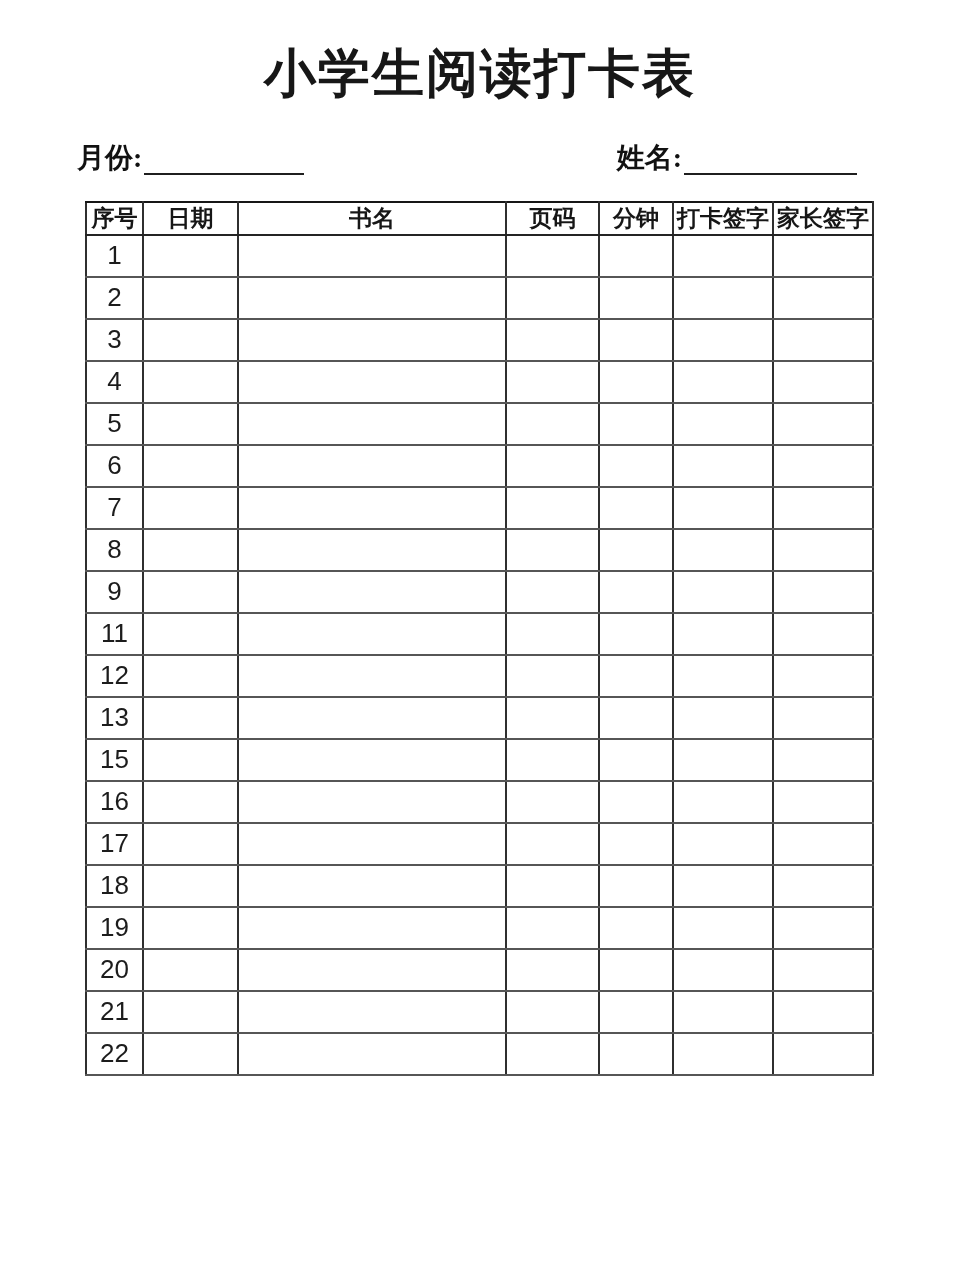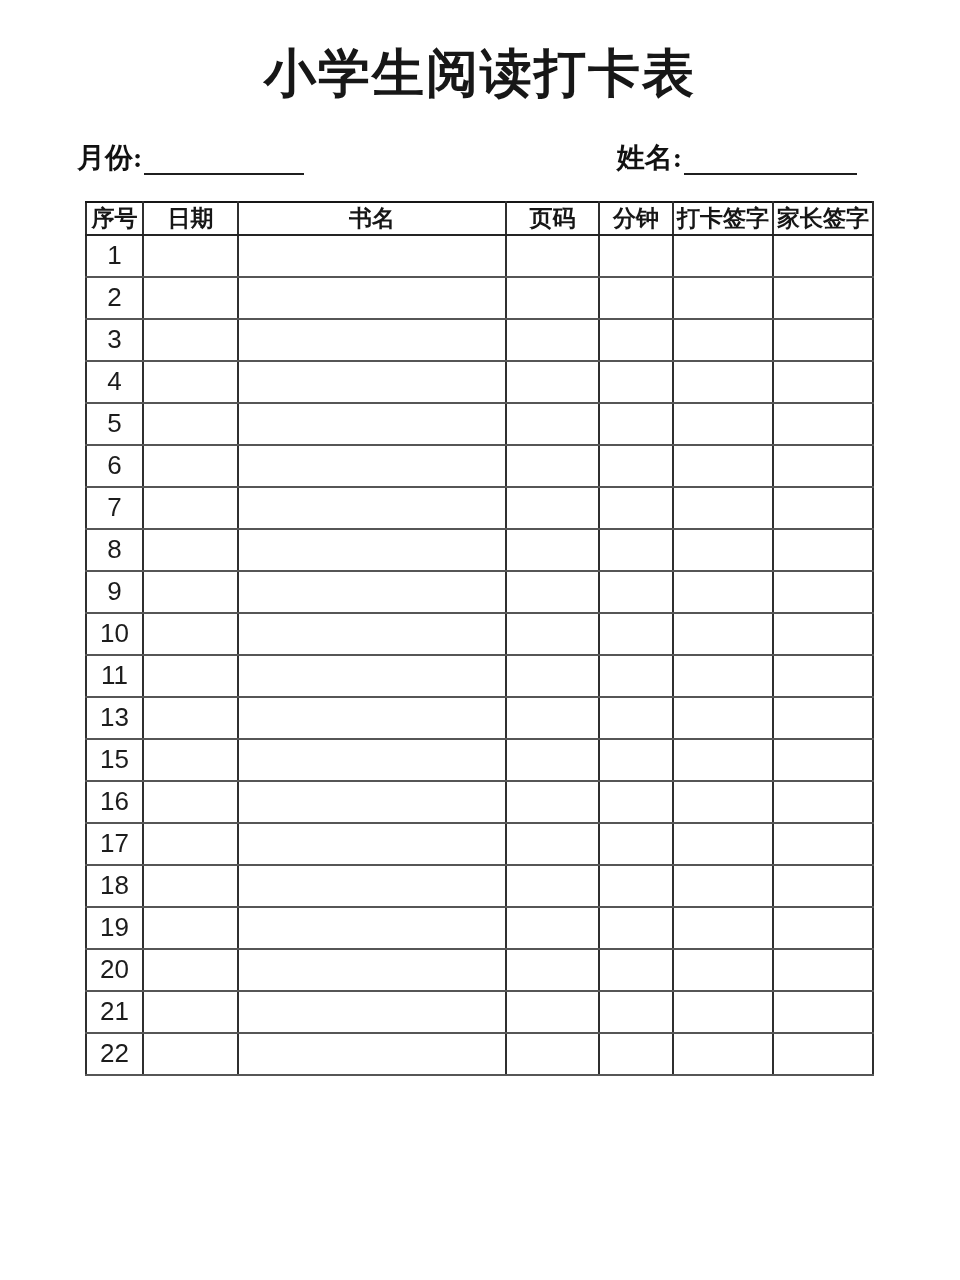--- a/index.html
+++ b/index.html
@@ -195,30 +195,30 @@
         <tr>
           <td class="num">9</td>
           <td></td>
           <td></td>
           <td></td>
           <td></td>
           <td></td>
           <td></td>
         </tr>
         <tr>
-          <td class="num">10</td>
-          <td></td>
-          <td></td>
-          <td></td>
-          <td></td>
-          <td></td>
-          <td></td>
-        </tr>
-        <tr>
           <td class="num">11</td>
+          <td></td>
+          <td></td>
+          <td></td>
+          <td></td>
+          <td></td>
+          <td></td>
+        </tr>
+        <tr>
+          <td class="num">12</td>
           <td></td>
           <td></td>
           <td></td>
           <td></td>
           <td></td>
           <td></td>
         </tr>
         <tr>
           <td class="num">13</td>
           <td></td>

